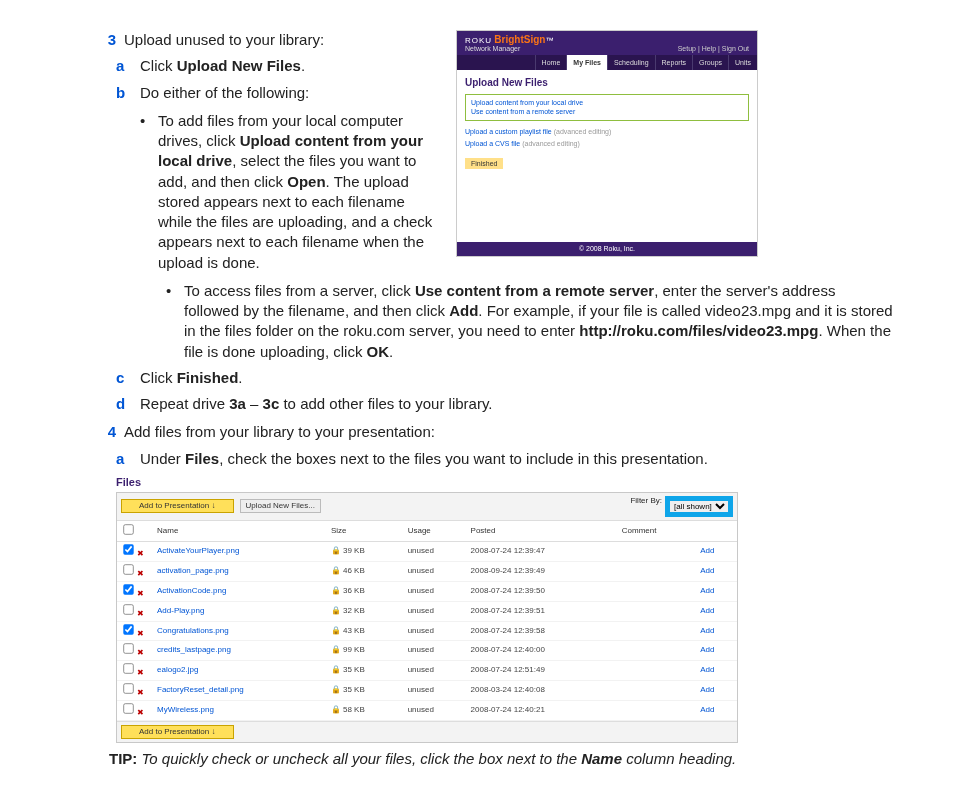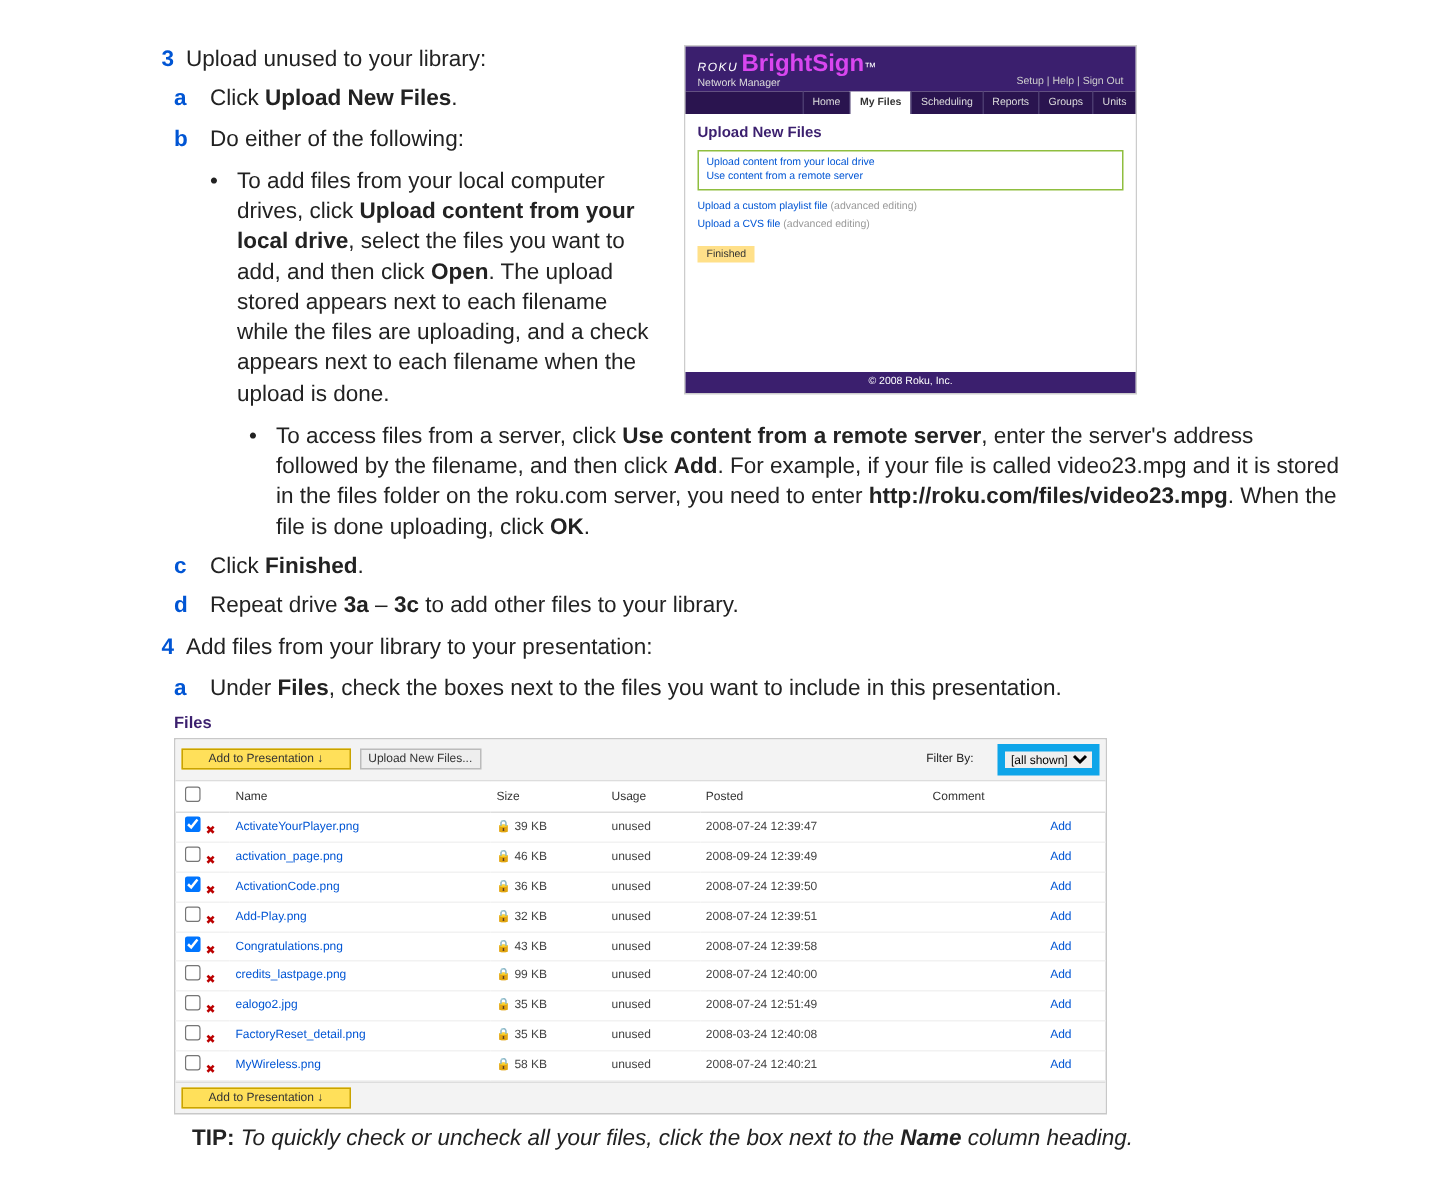--- a/index.html
+++ b/index.html
@@ -16,36 +16,36 @@
   .step-row { display:flex; margin-bottom:4px; }
   .step-num { color:#0055d4; font-weight:bold; width:26px; flex:0 0 26px; text-align:right; padding-right:8px;}
   .step-text { flex:1; }
   .sub-row { display:flex; margin-top:6px; margin-left:26px;}
   .sub-letter { color:#0055d4; font-weight:bold; width:24px; flex:0 0 24px;}
   .sub-text { flex:1; }
   .bullet-row { display:flex; margin-top:8px; margin-left:50px;}
   .bullet-dot { width:18px; flex:0 0 18px;}
   .bullet-text { flex:1;}
   b { font-weight:bold; }
-  .tip-line { margin-top:6px; margin-left:38px;}
+  .tip-line { margin-top:6px; margin-left:19px;}
   .tip-line .tip-label { font-weight:bold;}
   .tip-line .tip-body { font-style:italic;}
   .tip-line .tip-bold { font-weight:bold; font-style:italic;}
 
   
   .top-block { display:flex; gap:18px; }
   .left-col { flex:0 0 348px;}
   .right-col { flex:1; }
 
   
   .shot1 { border:1px solid #ccc; width:300px; font-size:8px; color:#333;}
   .shot1 .hdr { background:#3b1f6e; color:#fff; padding:4px 8px 2px 8px; display:flex; justify-content:space-between; align-items:flex-end;}
   .shot1 .brand { line-height:1;}
-  .shot1 .brand .roku { font-size:8px; letter-spacing:1px;font-style:italic;}
-  .shot1 .brand .bs { font-size:16px; font-weight:bold; color:#d946ef;}
+  .shot1 .brand .roku { font-size:8px; letter-spacing:1px;}
+  .shot1 .brand .bs { font-size:10px; font-weight:bold; color:#f97316;}
   .shot1 .brand .nm { font-size:7px; color:#ddd;}
   .shot1 .toplinks { font-size:7px; color:#ccc;}
   .shot1 .nav { background:#2a144f; display:flex; justify-content:flex-end; gap:0;}
   .shot1 .nav span{ padding:3px 6px; font-size:7px; color:#ddd; border-left:1px solid #4a3a6f;}
   .shot1 .nav span.active { background:#fff; color:#333; font-weight:bold;}
   .shot1 .body { background:#fff; padding:6px 8px; min-height:160px;}
   .shot1 .h2 { color:#3b1f6e; font-weight:bold; font-size:10px; margin-bottom:4px;}
   .shot1 .greenbox { border:1px solid #8fbe3f; padding:3px 5px; margin-bottom:6px;}
   .shot1 .greenbox a { color:#0055d4; font-size:7px; display:block;}
   .shot1 .linkrow { margin:3px 0; font-size:7px;}
@@ -54,21 +54,21 @@
   .shot1 .finbtn { display:inline-block; background:#ffe089; border:1px solid #ccaè0; padding:1px 6px; font-size:7px; margin-top:6px; color:#333;}
   .shot1 .ftr { background:#3b1f6e; color:#fff; text-align:center; font-size:7px; padding:2px;}
 
   
   .shot2-wrap { margin-top:6px; margin-left:26px; margin-right:-10px;}
   .files-title { color:#3b1f6e; font-weight:bold; font-size:11px; margin-bottom:2px;}
   .shot2 { border:1px solid #c8c8c8; font-size:9px; background:#fff; width:620px;}
   .shot2 .bar { background:#f3f3f3; border-bottom:1px solid #ddd; padding:3px 4px; display:flex; align-items:center; gap:6px;}
   .shot2 .btn-yellow { background:#ffe05a; border:1px solid #c9a300; padding:1px 17px; font-size:8px; color:#333; display:inline-block;}
   .shot2 .btn-gray { background:#eee; border:1px solid #bbb; padding:1px 5px; font-size:8px; color:#333; display:inline-block;}
-  .shot2 .filter { margin-left:auto; font-size:8px; display:flex; align-items:center; gap:16px;}
+  .shot2 .filter { margin-left:auto; font-size:8px; display:flex; gap:3px;}
   .shot2 .filter select{ font-size:8px; border:5px solid #0ea5e9;}
   .shot2 table { width:100%; border-collapse:collapse; font-size:8px;}
   .shot2 th { text-align:left; font-weight:normal; color:#333; border-bottom:1px solid #ddd; padding:2px 4px; background:#fff;}
   .shot2 td { padding:1px 4px; color:#444; border-bottom:1px solid #f2f2f2; white-space:nowrap;}
   .shot2 td.name a { color:#0055d4;}
   .shot2 td.add a { color:#0055d4;}
   .shot2 .cbcell { width:28px;}
   .shot2 .cbcell input{ margin:0 1px; transform:scale(0.8);}
   .shot2 .del { color:#b00; font-size:8px; margin-left:1px;}
   .shot2 .lock { color:#888; font-size:8px; margin-right:2px;}

